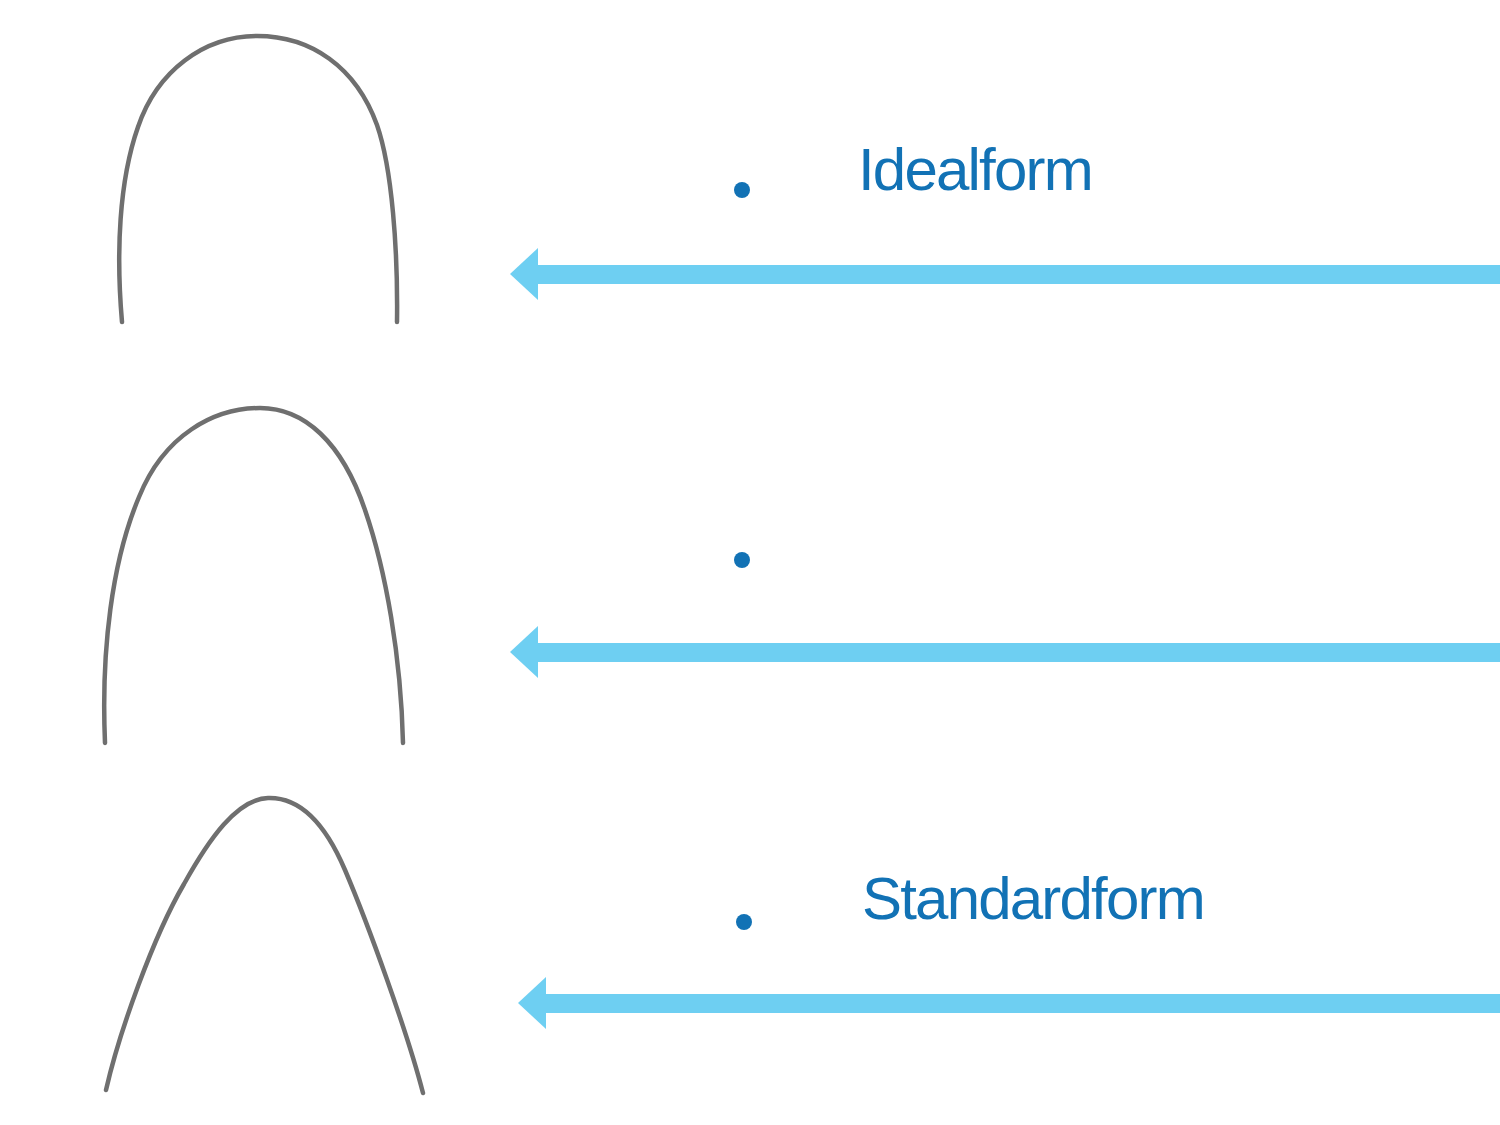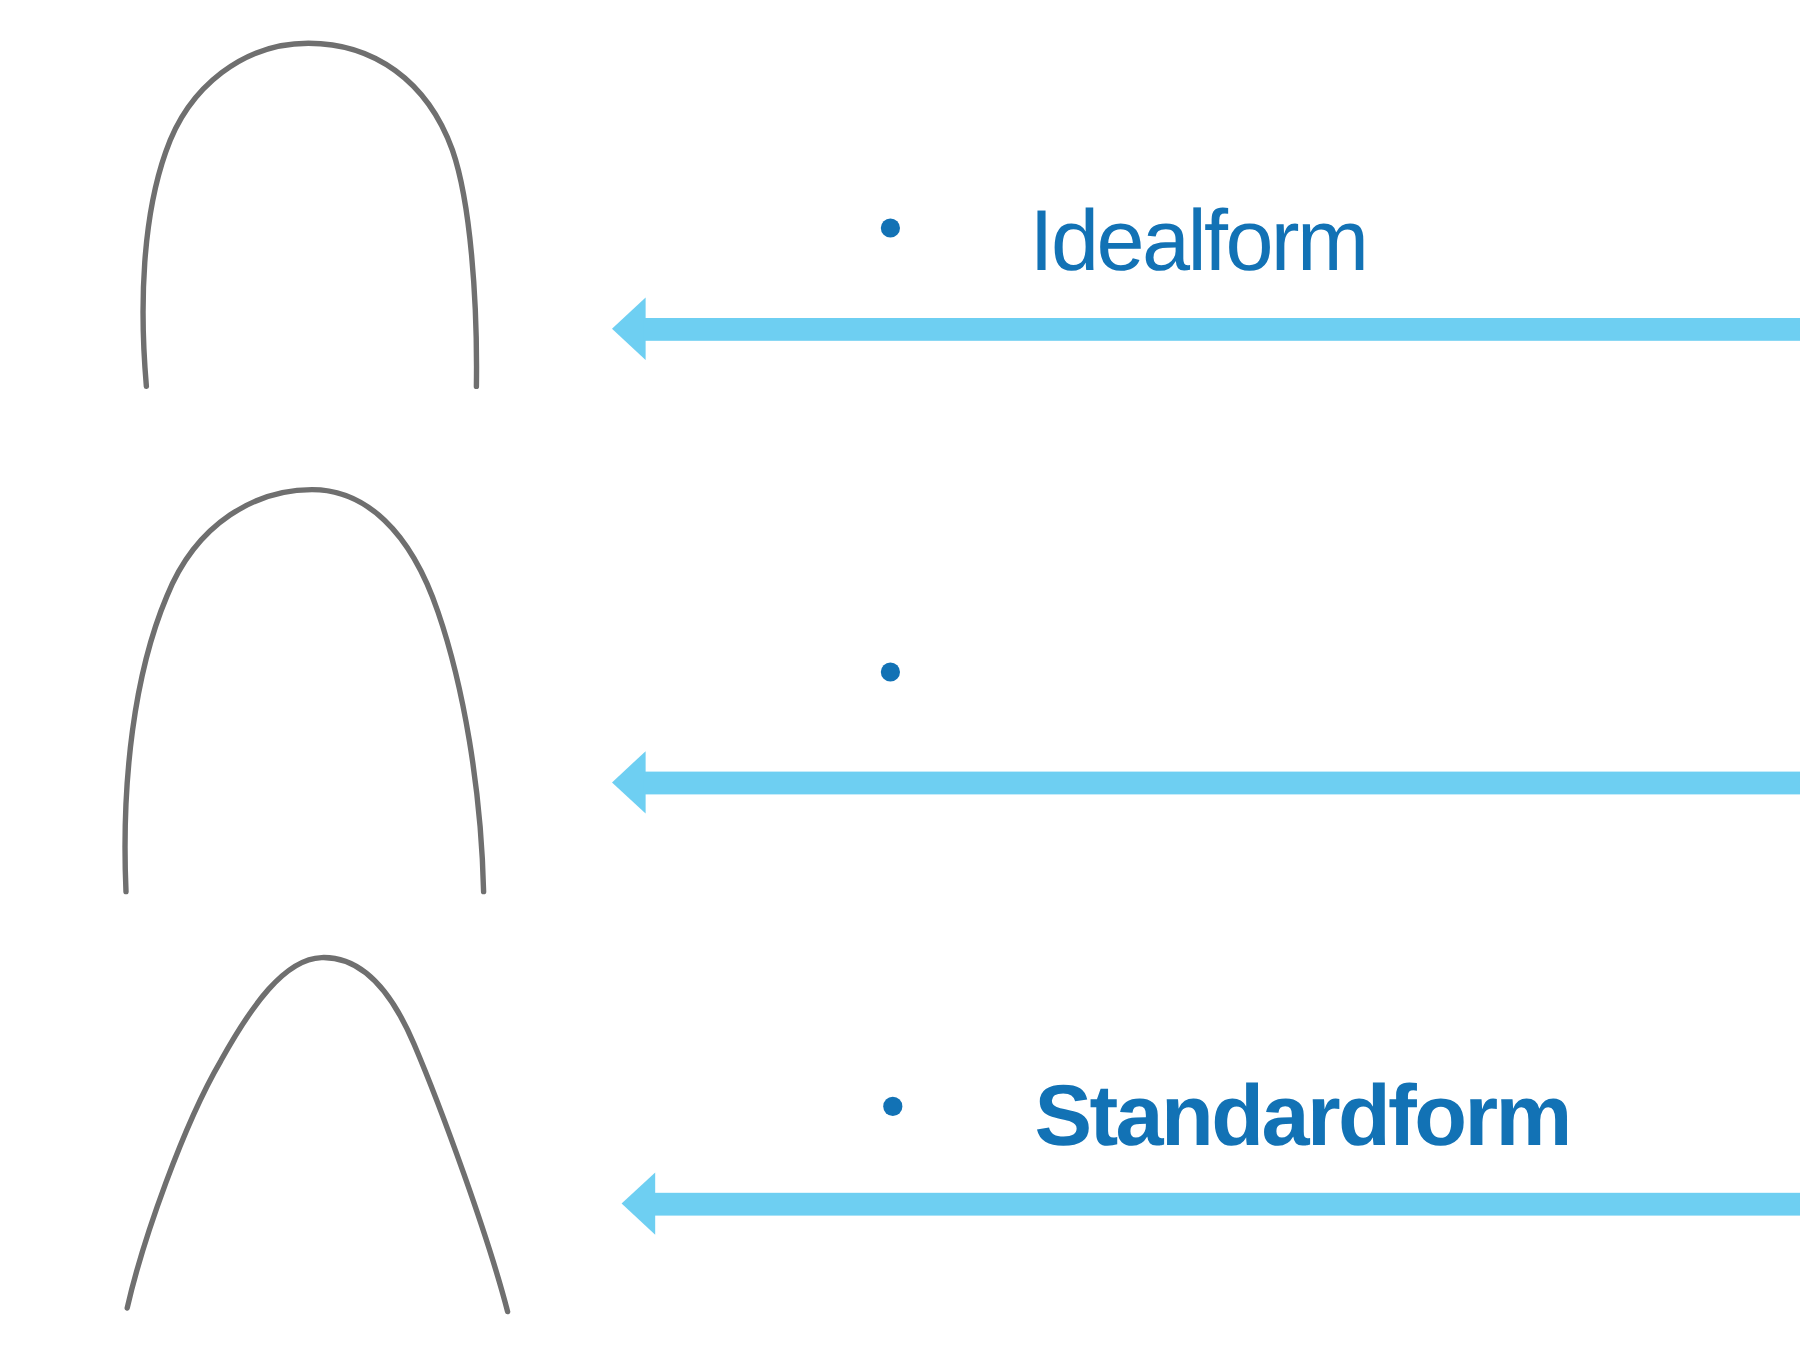--- a/index.html
+++ b/index.html
@@ -39,30 +39,29 @@
     border-radius: 50%;
     background: var(--label-color, #1272b5);
   }
   .bullet-1 { left: 734px; top: 182px; }
   .bullet-2 { left: 734px; top: 552px; }
   .bullet-3 { left: 736px; top: 914px; }
 
   
   .label-text {
     position: absolute;
-    font-size: 72px;
+    font-size: 60px;
     line-height: 1;
     letter-spacing: -0.03em;
     color: var(--label-color, #1272b5);
     white-space: nowrap;
-    margin-top: 25px;
   }
   .label-1 { left: 858px; top: 140px; }
   .label-2 { left: 856px; top: 507px; }
-  .label-3 { left: 862px; top: 869px; font-weight: bold; }
+  .label-3 { left: 862px; top: 869px; }
 
   
   .arrow-bar {
     position: absolute;
     height: 19px;
     background: var(--arrow-color, #6ecff2);
   }
   .arrow-head {
     position: absolute;
     width: 0;

